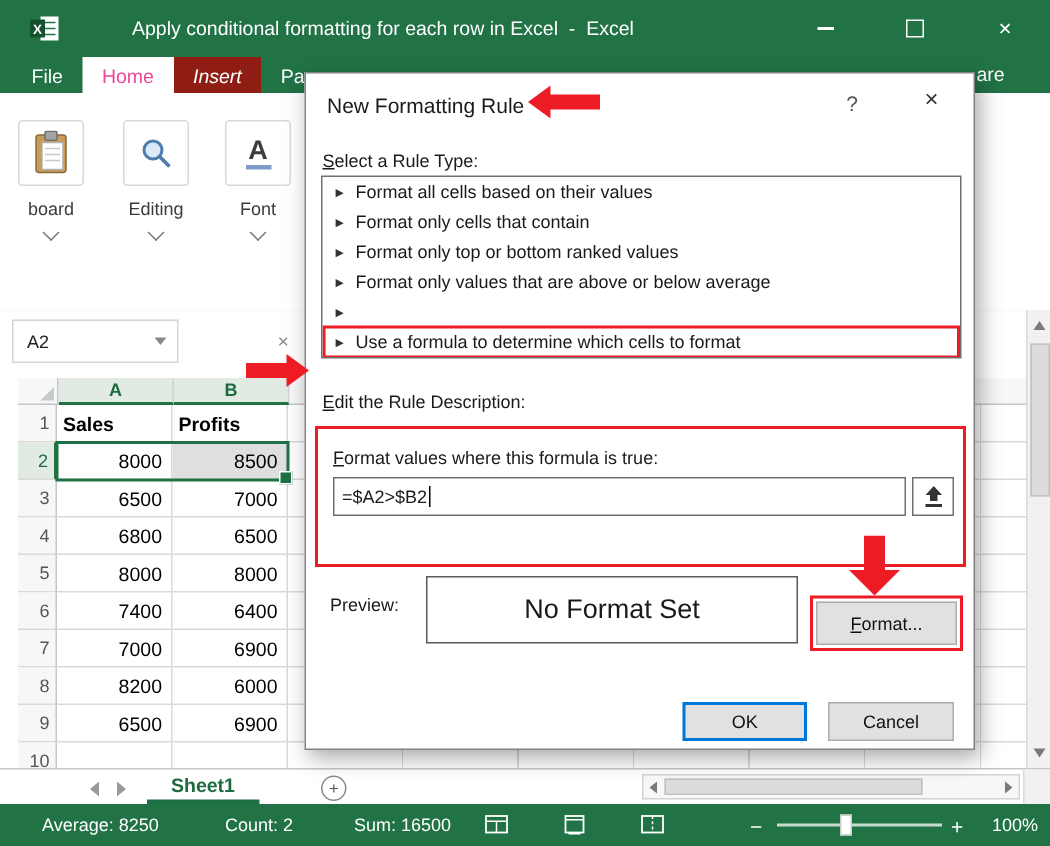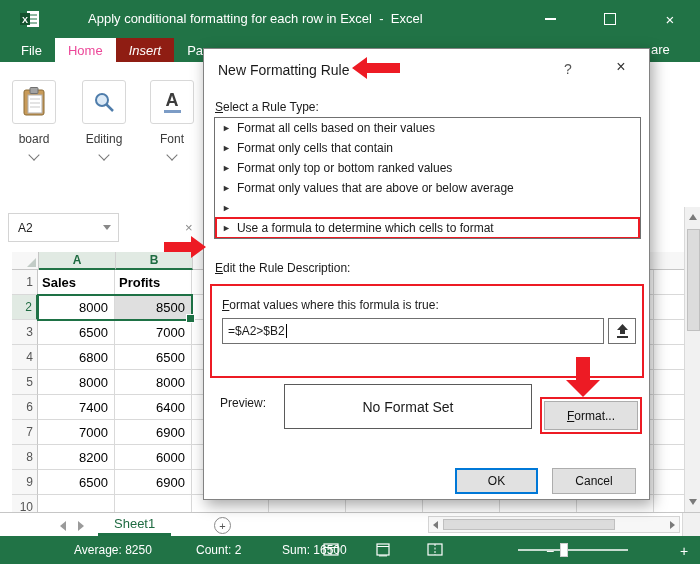--- a/index.html
+++ b/index.html
@@ -60,31 +60,31 @@
   .vscroll{position:absolute;left:684px;top:207px;width:16px;height:305px;background:#f1f1f1;border-left:1px solid #d9d9d9;box-sizing:border-box;}
   .vs-up{position:absolute;left:4px;top:7px;width:0;height:0;border-left:4px solid transparent;border-right:4px solid transparent;border-bottom:6px solid #7a7a7a;}
   .vs-thumb{position:absolute;left:2px;top:22px;width:11px;height:100px;background:#dcdcdc;border:1px solid #c0c0c0;}
   .vs-down{position:absolute;left:4px;bottom:7px;width:0;height:0;border-left:4px solid transparent;border-right:4px solid transparent;border-top:6px solid #7a7a7a;}
 
   
   .tabbar{position:absolute;left:0;top:512px;width:700px;height:24px;background:#fff;border-top:1px solid #c6c6c6;box-sizing:border-box;}
   .tnav{position:absolute;top:8px;width:0;height:0;}
   .tnav.prev{left:60px;border-top:5px solid transparent;border-bottom:5px solid transparent;border-right:6px solid #9a9a9a;}
   .tnav.next{left:78px;border-top:5px solid transparent;border-bottom:5px solid transparent;border-left:6px solid #9a9a9a;}
-  .sheettab{position:absolute;left:98px;top:0;height:23px;padding:0 16px;display:flex;align-items:center;font-size:13px;font-weight:normal;color:#1e6b41;border-bottom:3px solid #1e7145;box-sizing:border-box;}
+  .sheettab{position:absolute;left:98px;top:0;height:23px;padding:0 16px;display:flex;align-items:center;font-size:13px;font-weight:bold;color:#1e6b41;border-bottom:3px solid #1e7145;box-sizing:border-box;}
   .addsheet{position:absolute;left:214px;top:4px;width:15px;height:15px;border:1px solid #8a8a8a;border-radius:50%;display:flex;align-items:center;justify-content:center;font-size:11px;color:#555;}
   .hscroll{position:absolute;left:428px;top:3px;width:252px;height:17px;border:1px solid #d4d4d4;background:#f7f7f7;display:flex;align-items:center;box-sizing:border-box;}
   .hs-left{margin-left:4px;width:0;height:0;border-top:4px solid transparent;border-bottom:4px solid transparent;border-right:5px solid #7a7a7a;}
   .hs-thumb{margin-left:5px;width:170px;height:9px;background:#dcdcdc;border:1px solid #c0c0c0;}
   .hs-right{margin-left:auto;margin-right:4px;width:0;height:0;border-top:4px solid transparent;border-bottom:4px solid transparent;border-left:5px solid #7a7a7a;}
   .grip{position:absolute;left:682px;top:0;width:18px;height:23px;background:#f1f1f1;border-left:1px solid #d9d9d9;}
 
   
   .statusbar{position:absolute;left:0;top:536px;width:700px;height:28px;background:#217346;color:#fff;}
-  .st{position:absolute;top:7px;font-size:12px;color:#fff;margin-left:46px;}
+  .st{position:absolute;top:7px;font-size:12px;color:#fff;}
   .vbtn{position:absolute;top:6px;width:18px;height:16px;display:flex;align-items:center;justify-content:center;}
   .zmin{left:500px;font-size:14px;}
   .zplus{left:634px;font-size:14px;}
   .ztrack{position:absolute;left:518px;top:13px;width:110px;height:2px;background:rgba(255,255,255,.75);}
   .zthumb{position:absolute;left:560px;top:7px;width:8px;height:14px;background:#fff;border:1px solid #cfcfcf;box-sizing:border-box;}
   .zlabel{left:652px;width:40px;text-align:right;}
 
   
   .dialog{position:absolute;left:203px;top:48px;width:447px;height:452px;background:#fff;border:1px solid #828282;
           box-shadow:3px 5px 14px rgba(0,0,0,.35);z-index:40;box-sizing:border-box;font-size:12px;color:#1a1a1a;}
@@ -98,21 +98,21 @@
   .rt-item{height:20px;display:flex;align-items:center;padding-left:7px;}
   .bullet{font-size:9px;color:#333;margin-right:6px;}
   .rt-annot{position:absolute;left:0;top:99px;width:425px;height:22px;border:2px solid #ed1b24;box-sizing:border-box;pointer-events:none;}
   .lbl-edit{left:11px;top:212px;}
   .rule-desc-box{position:absolute;left:6px;top:235px;width:434px;height:94px;border:2px solid #ed1b24;box-sizing:border-box;}
   .lbl-formula{left:10px;top:12px;}
   .formula-input{position:absolute;left:10px;top:32px;width:382px;height:26px;border:1px solid #707070;box-sizing:border-box;display:flex;align-items:center;padding-left:5px;font-size:12px;background:#fff;}
   .caret{display:inline-block;width:1px;height:14px;background:#000;margin-left:1px;}
   .range-btn{position:absolute;left:396px;top:32px;width:28px;height:26px;border:1px solid #707070;box-sizing:border-box;display:flex;align-items:center;justify-content:center;background:#fff;}
   .lbl-preview{left:16px;top:347px;}
-  .preview-box{position:absolute;left:80px;top:335px;width:248px;height:45px;border:1px solid #5a5a5a;box-sizing:border-box;display:flex;align-items:center;justify-content:center;font-size:14px;}
+  .preview-box{position:absolute;left:80px;top:335px;width:248px;height:45px;border:1px solid #5a5a5a;box-sizing:border-box;display:flex;align-items:center;justify-content:center;font-size:18px;}
   .btn{font-family:"Liberation Sans",sans-serif;font-size:12px;background:#e1e1e1;border:1px solid #adadad;color:#111;}
   .format-btn{position:absolute;left:340px;top:352px;width:94px;height:29px;}
   .fmt-annot{position:absolute;left:336px;top:348px;width:102px;height:37px;border:2px solid #ed1b24;box-sizing:border-box;pointer-events:none;}
   .ok-btn{position:absolute;left:251px;top:419px;width:83px;height:26px;border:2px solid #0078d7;}
   .cancel-btn{position:absolute;left:348px;top:419px;width:84px;height:26px;}
 
   
   .arrow{position:absolute;z-index:60;}
   .arrow polygon{fill:#ed1b24;}
   .arrow-title{left:352px;top:57px;}

